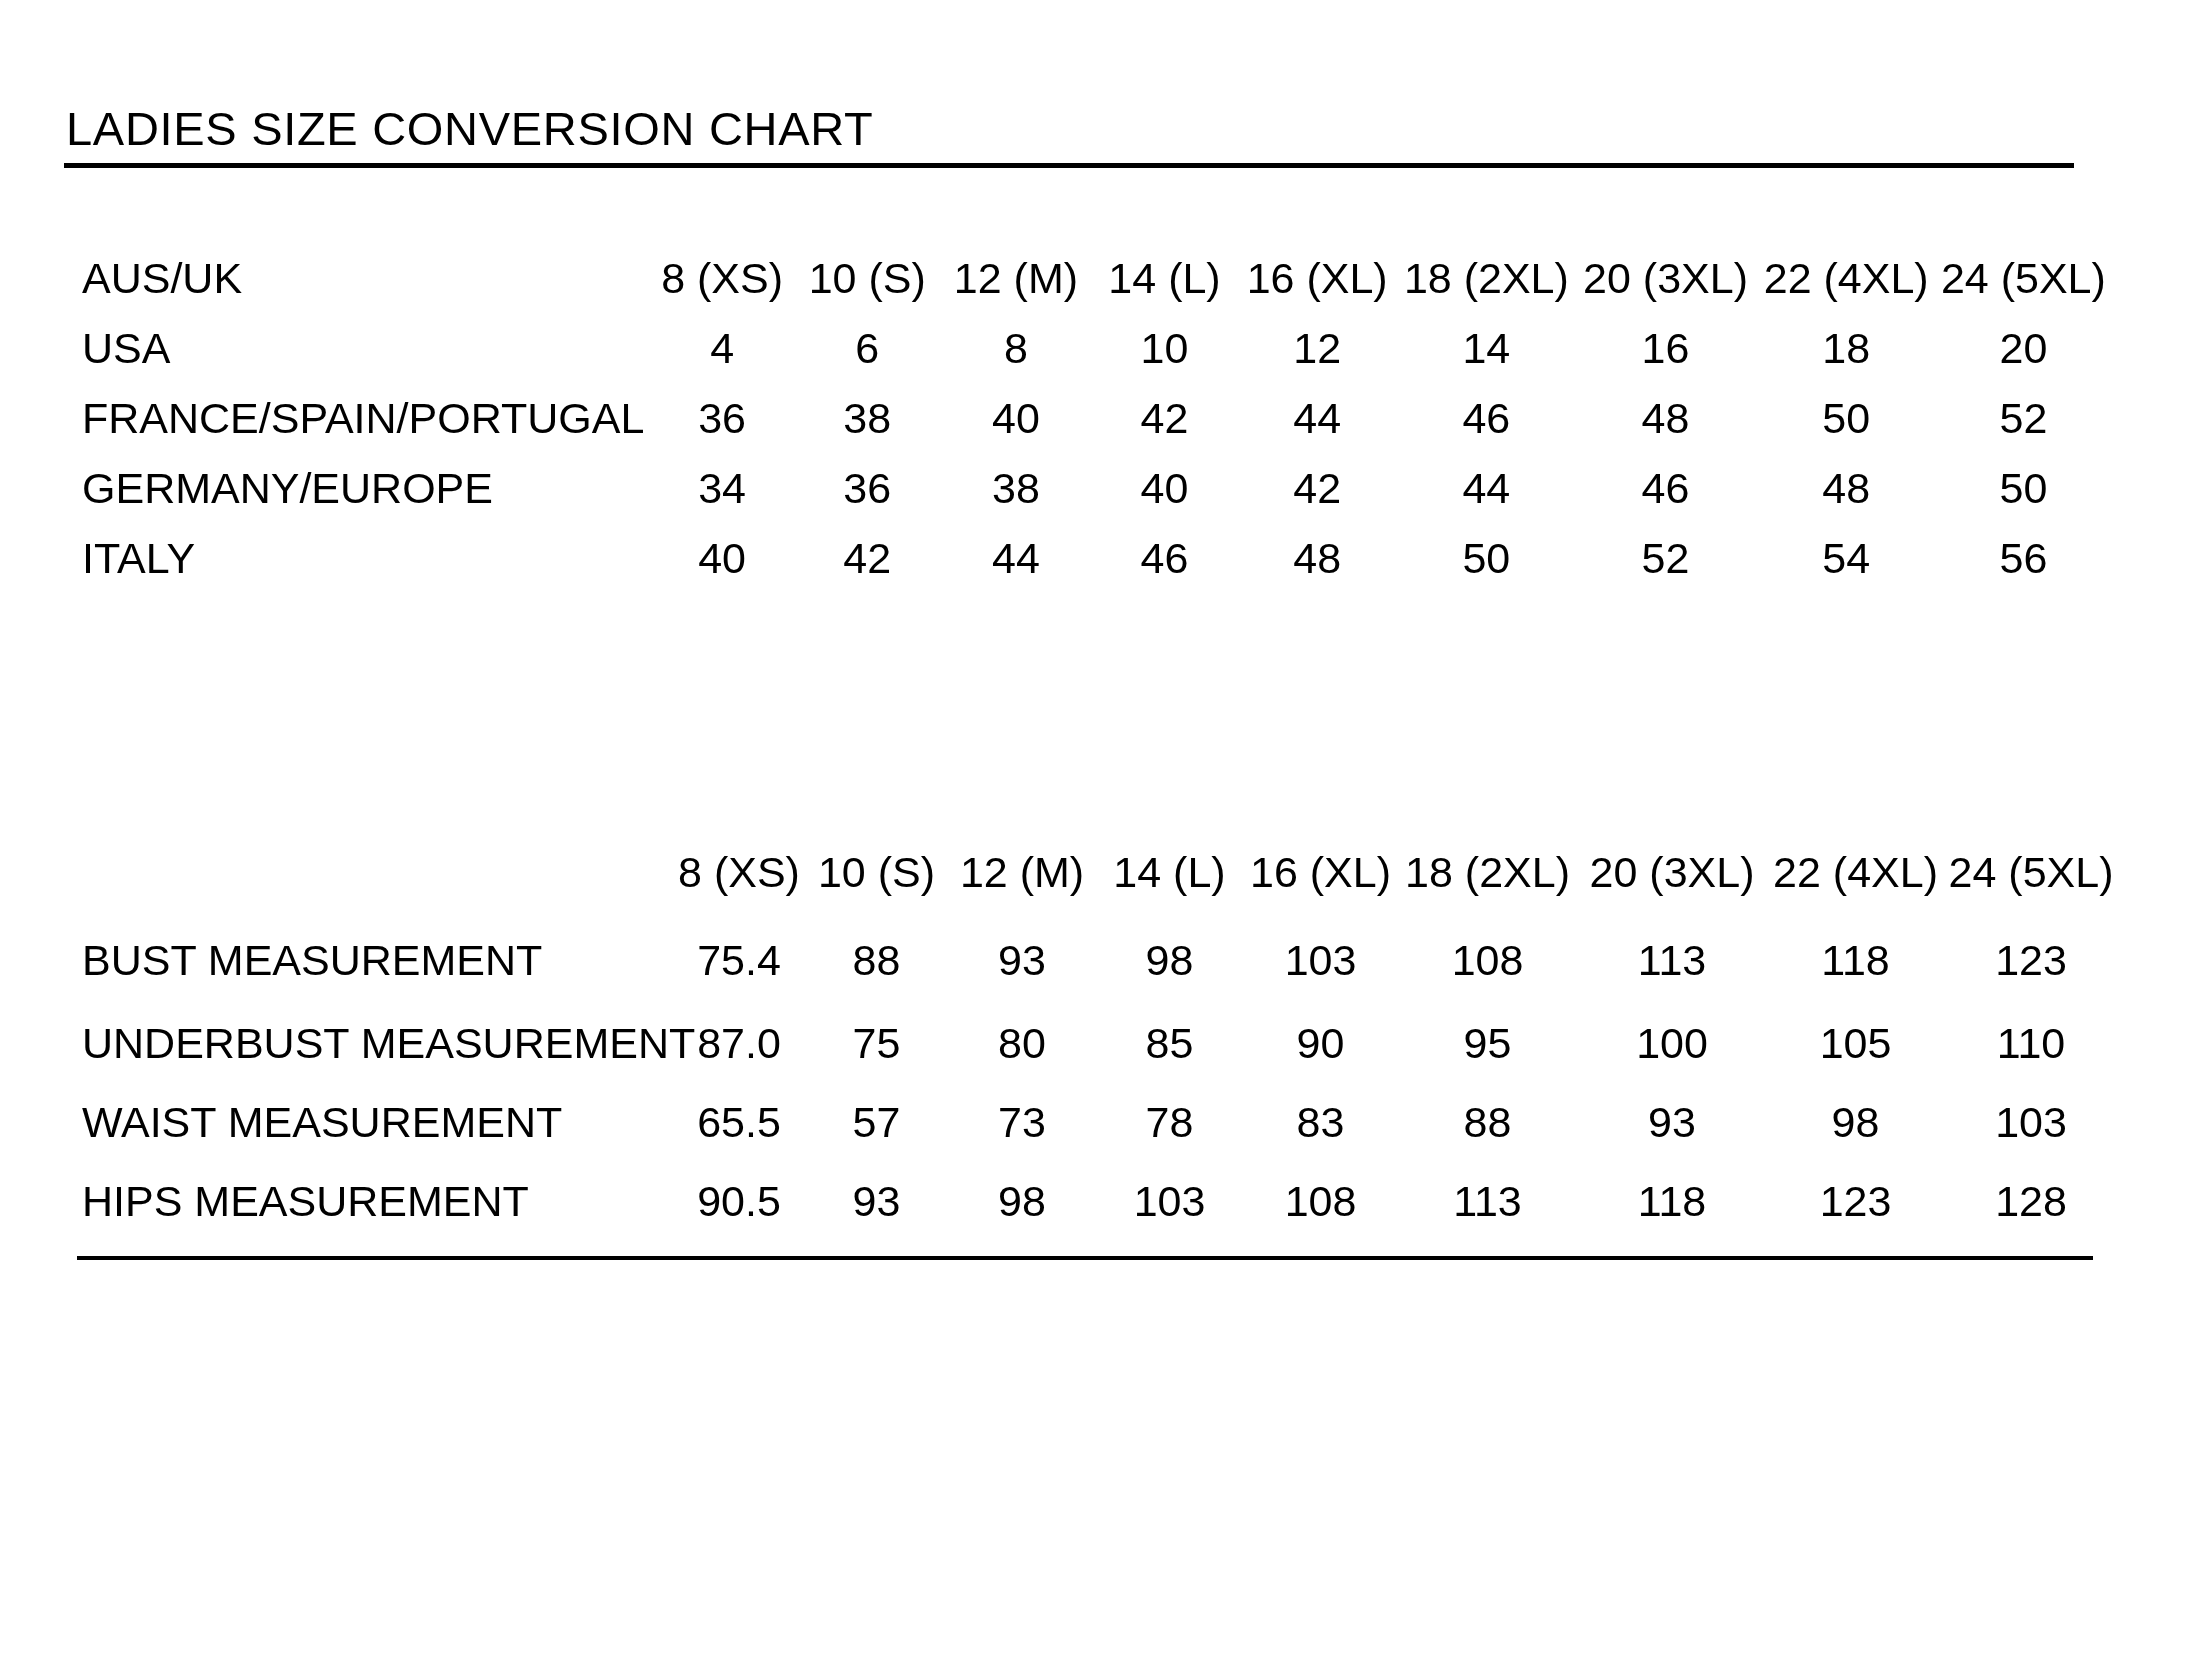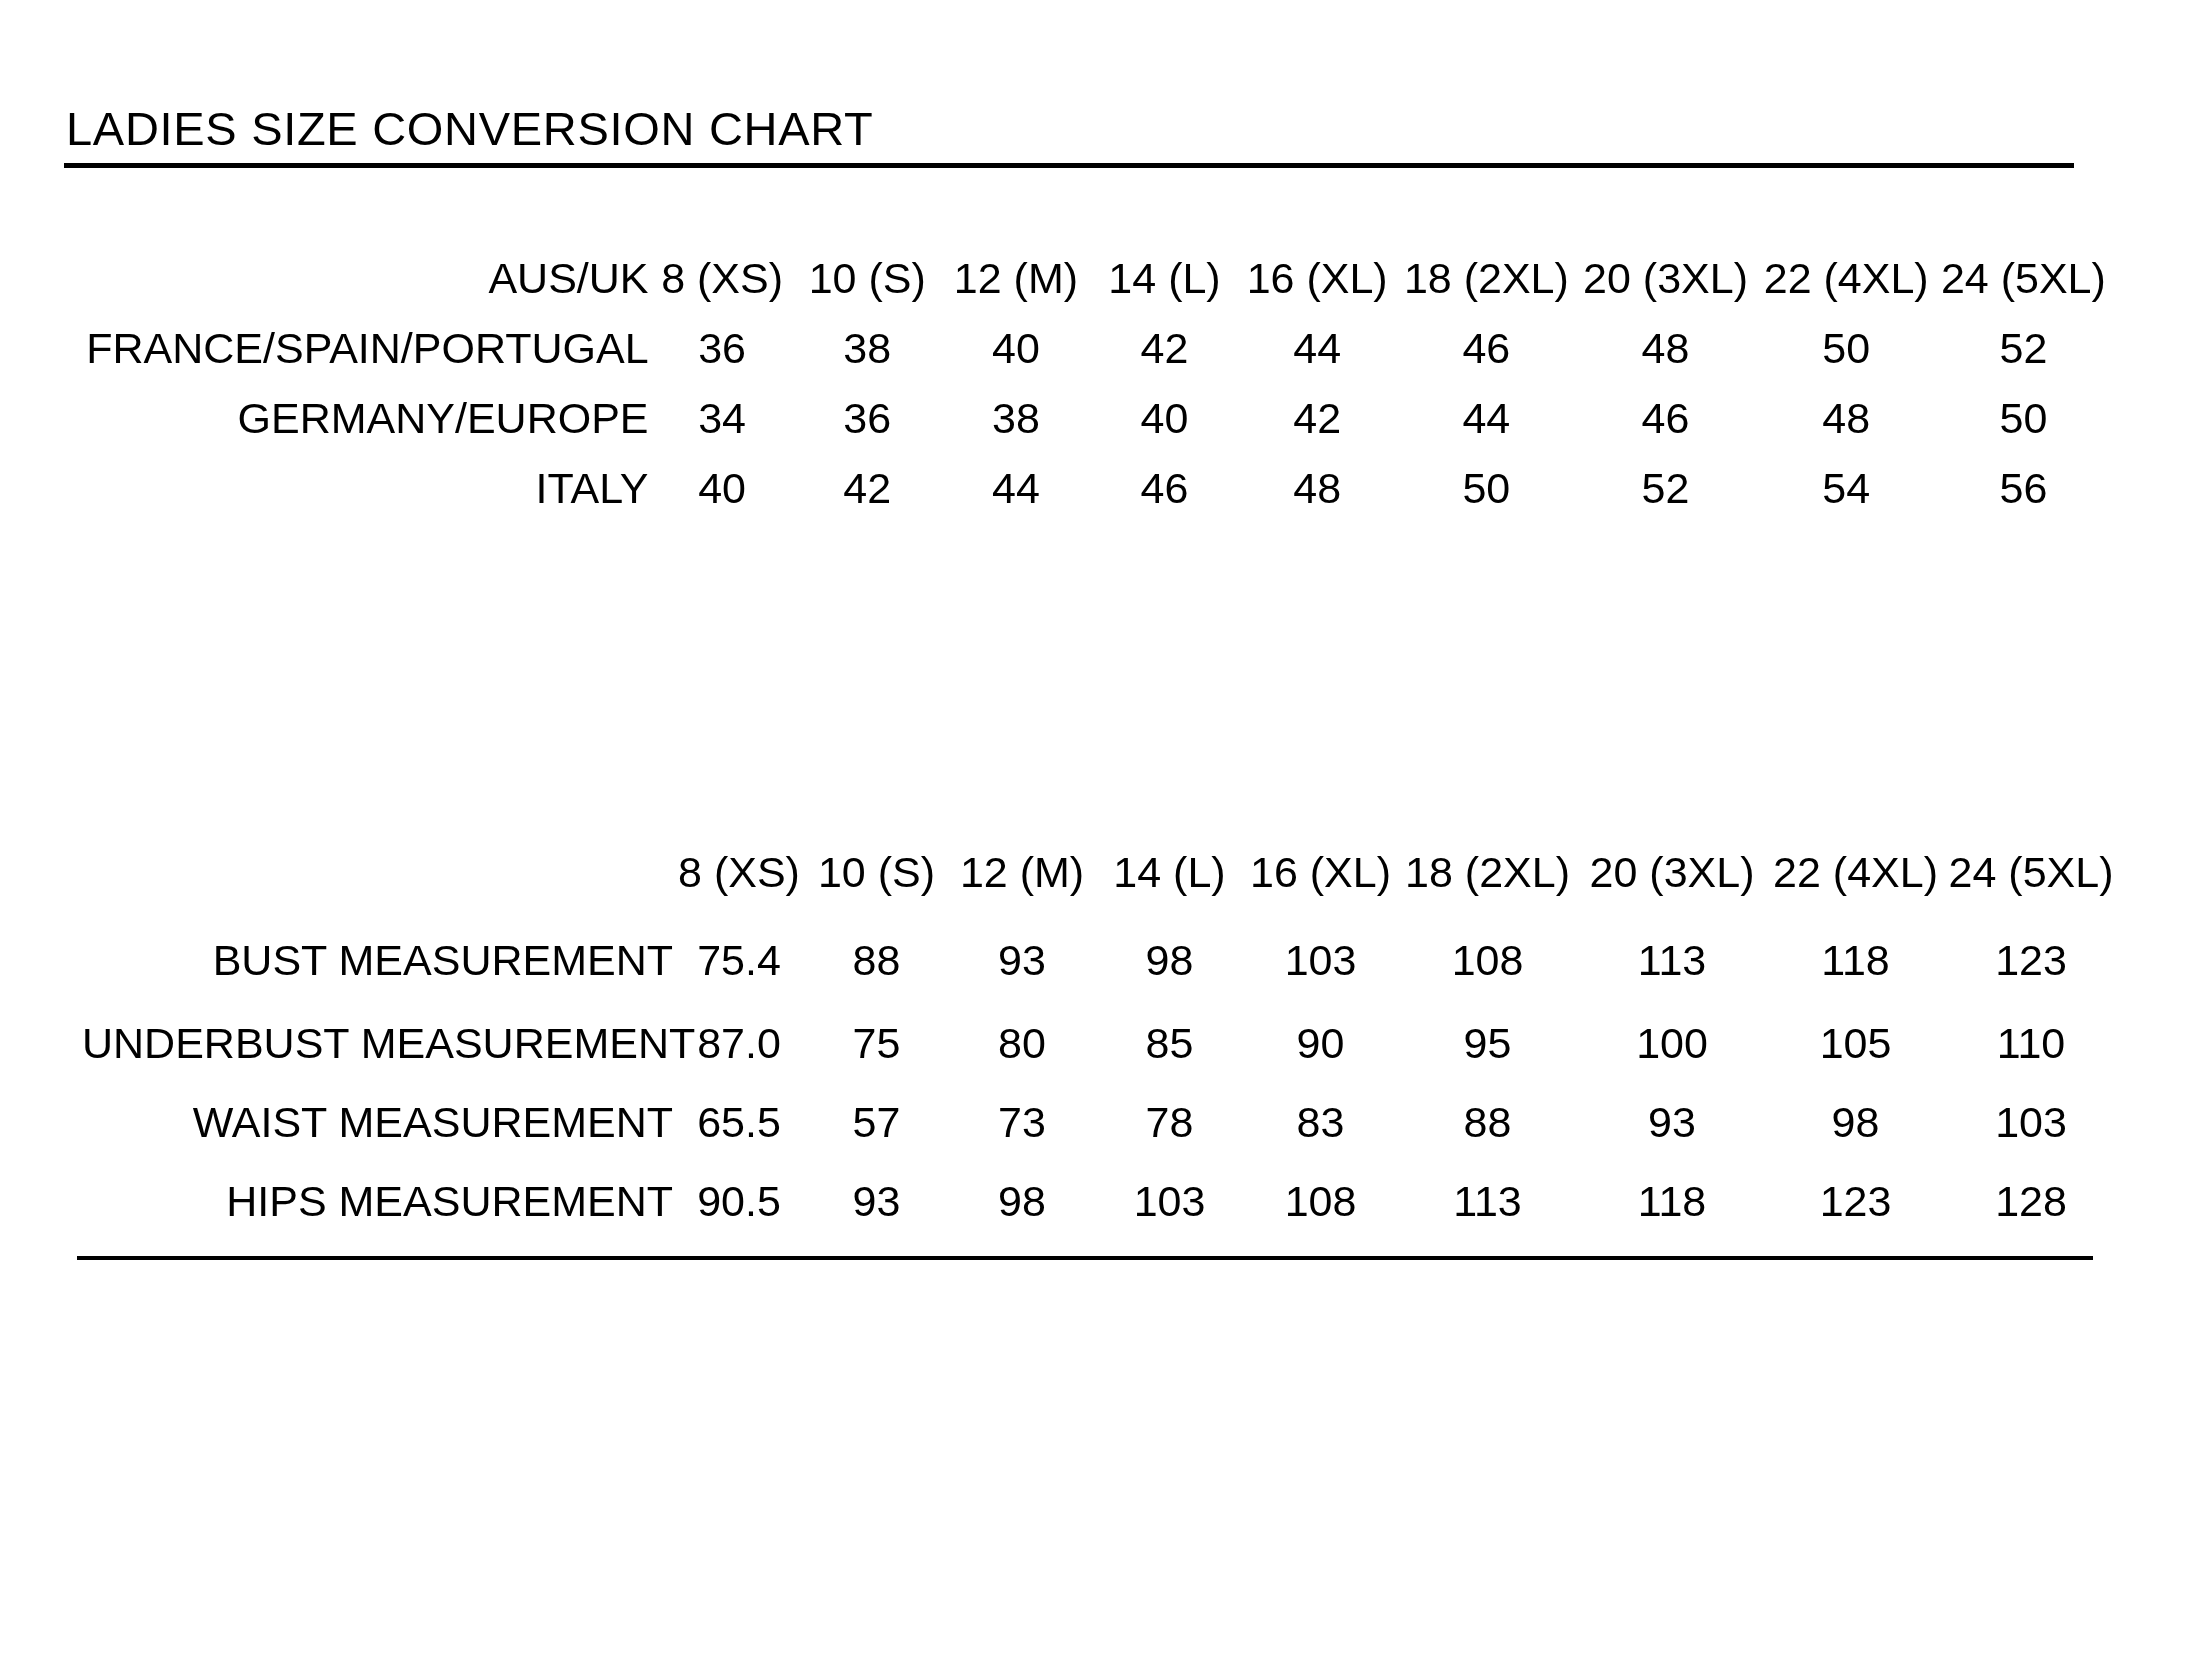--- a/index.html
+++ b/index.html
@@ -49,21 +49,21 @@
     font-size: 43px;
     font-weight: 400;
   }
   .tbl td {
     padding: 0;
     vertical-align: middle;
     white-space: nowrap;
     overflow: visible;
   }
   .tbl td.lbl {
-    text-align: right;
+    text-align: left;
   }
   .tbl td.val {
     text-align: center;
   }
   .tbl-conversion {
     left: 82px;
     top: 243px;
     width: 2029px;
   }
   .tbl-conversion tr {
@@ -107,20 +107,32 @@
         <td class="lbl">AUS/UK</td>
         <td class="val">8 (XS)</td>
         <td class="val">10 (S)</td>
         <td class="val">12 (M)</td>
         <td class="val">14 (L)</td>
         <td class="val">16 (XL)</td>
         <td class="val">18 (2XL)</td>
         <td class="val">20 (3XL)</td>
         <td class="val">22 (4XL)</td>
         <td class="val">24 (5XL)</td>
+      </tr>
+      <tr>
+        <td class="lbl">USA</td>
+        <td class="val">4</td>
+        <td class="val">6</td>
+        <td class="val">8</td>
+        <td class="val">10</td>
+        <td class="val">12</td>
+        <td class="val">14</td>
+        <td class="val">16</td>
+        <td class="val">18</td>
+        <td class="val">20</td>
       </tr>
       <tr>
         <td class="lbl">FRANCE/SPAIN/PORTUGAL</td>
         <td class="val">36</td>
         <td class="val">38</td>
         <td class="val">40</td>
         <td class="val">42</td>
         <td class="val">44</td>
         <td class="val">46</td>
         <td class="val">48</td>

